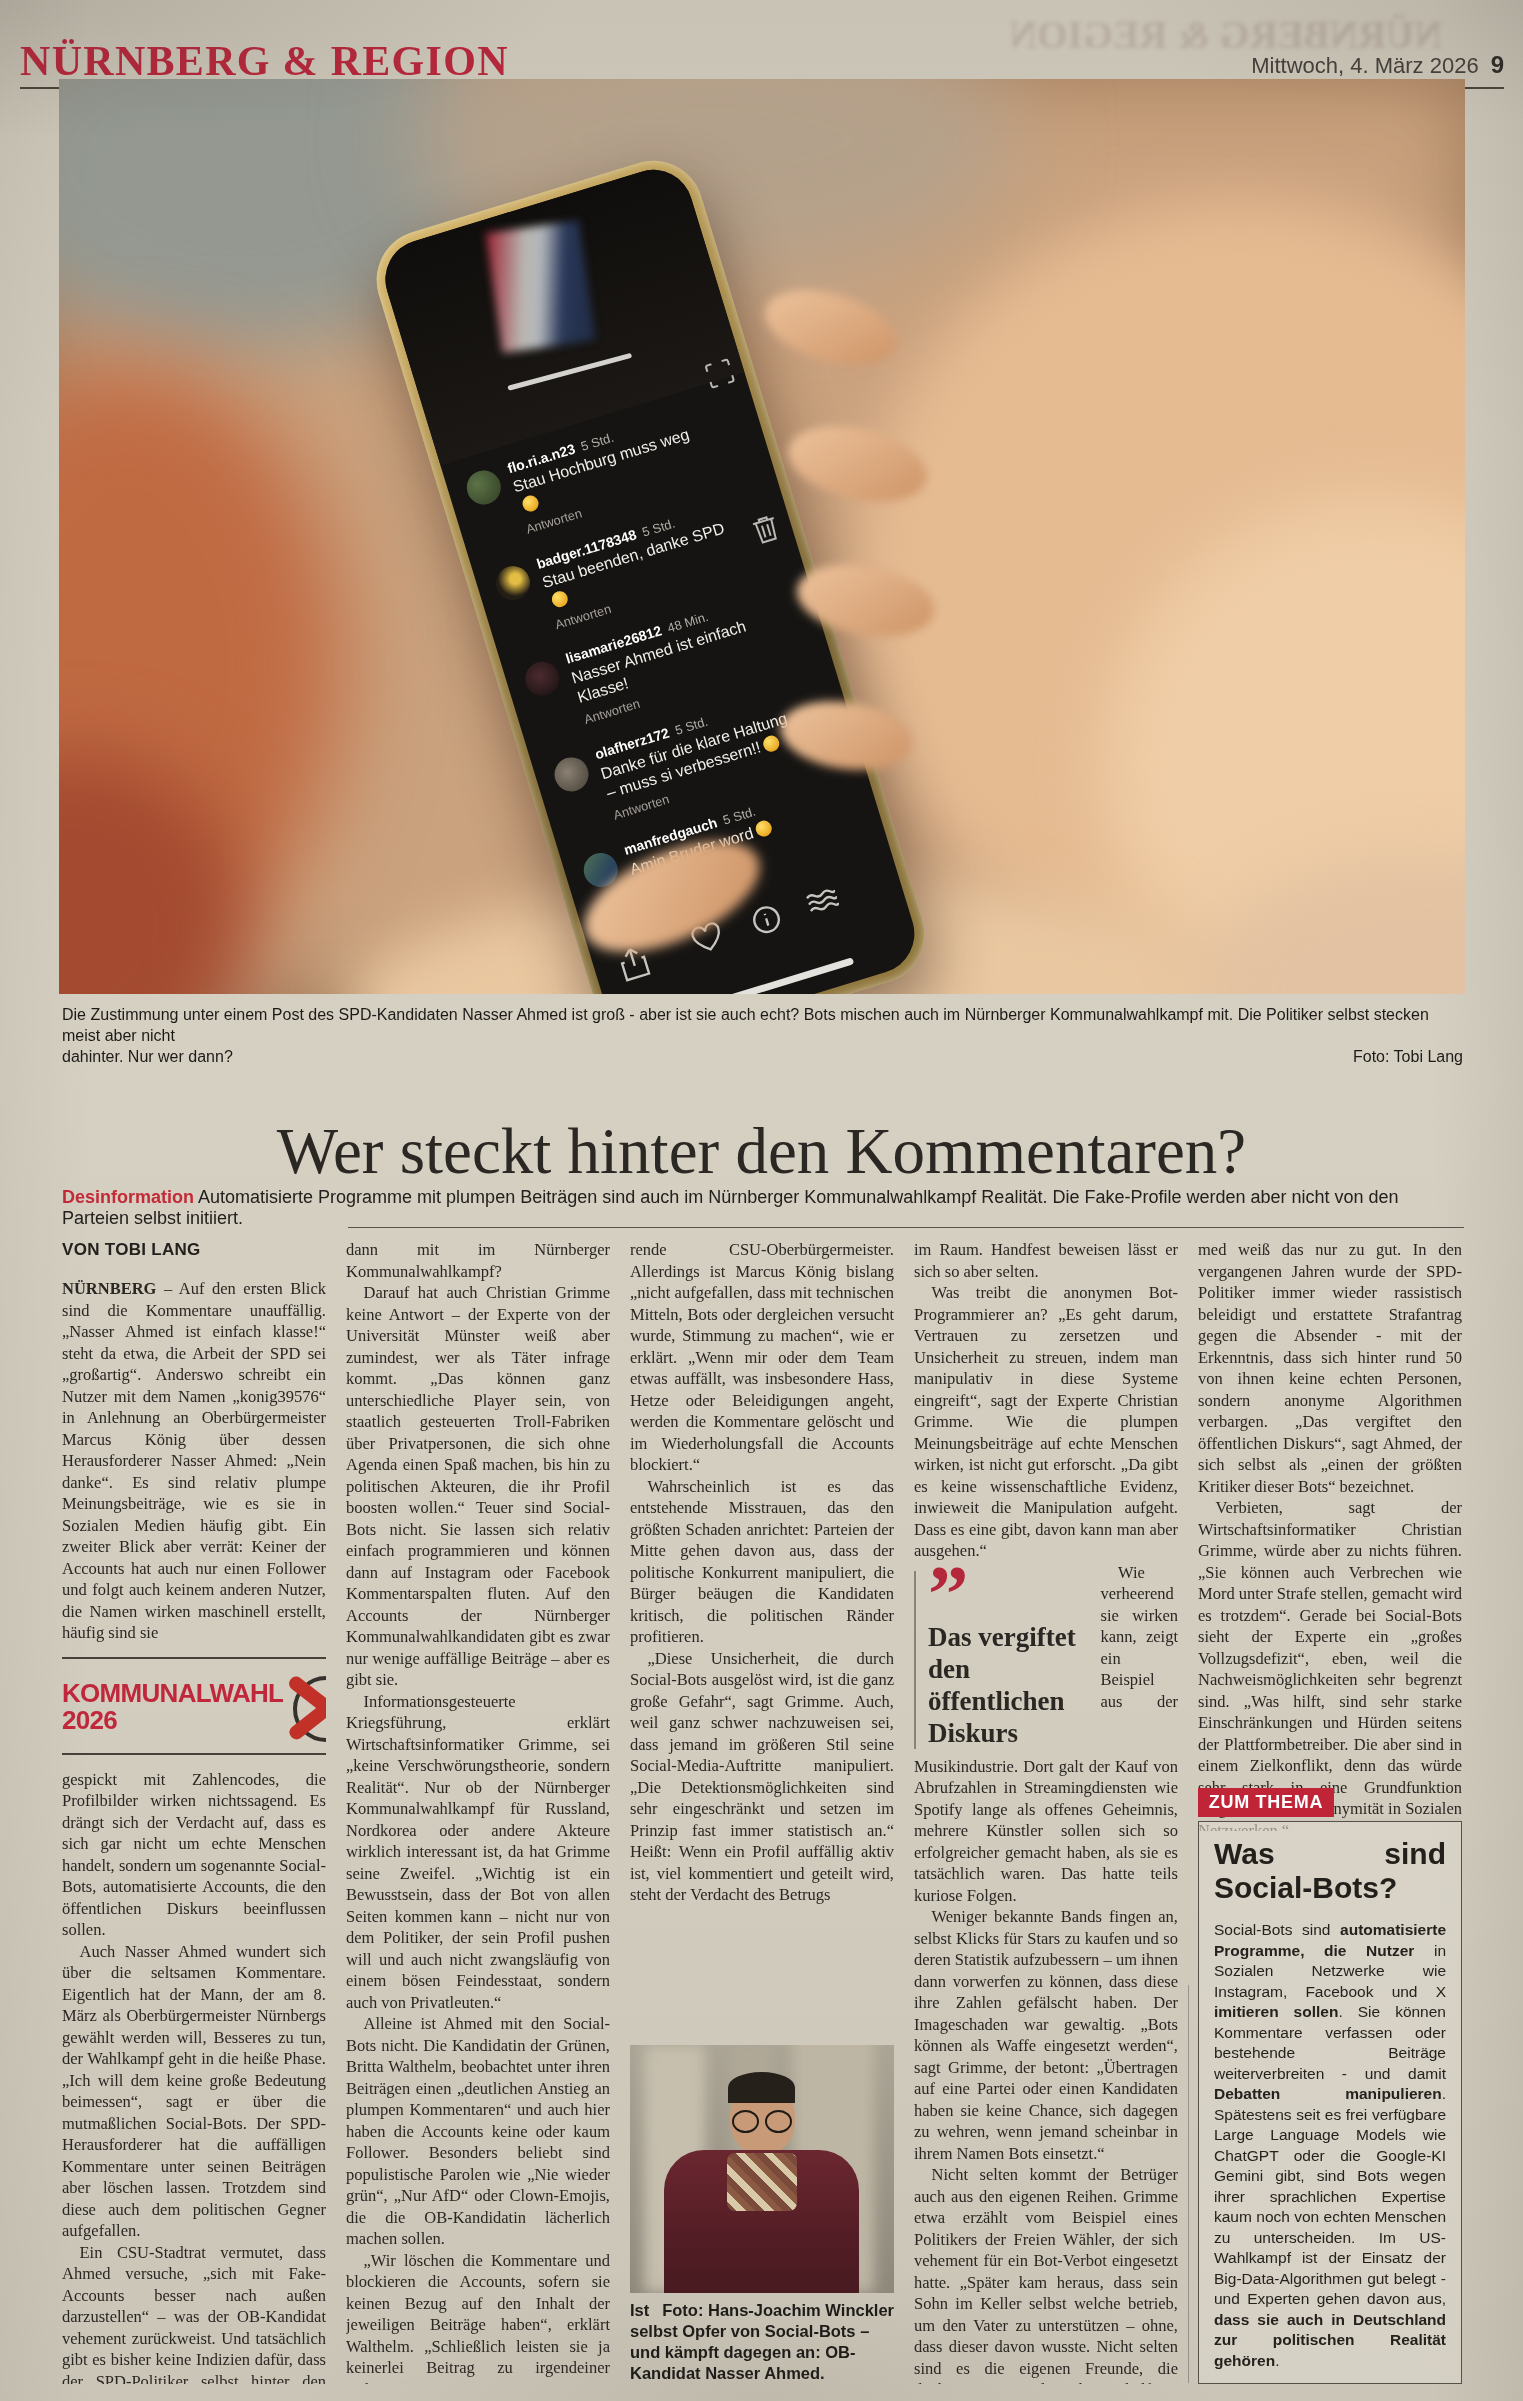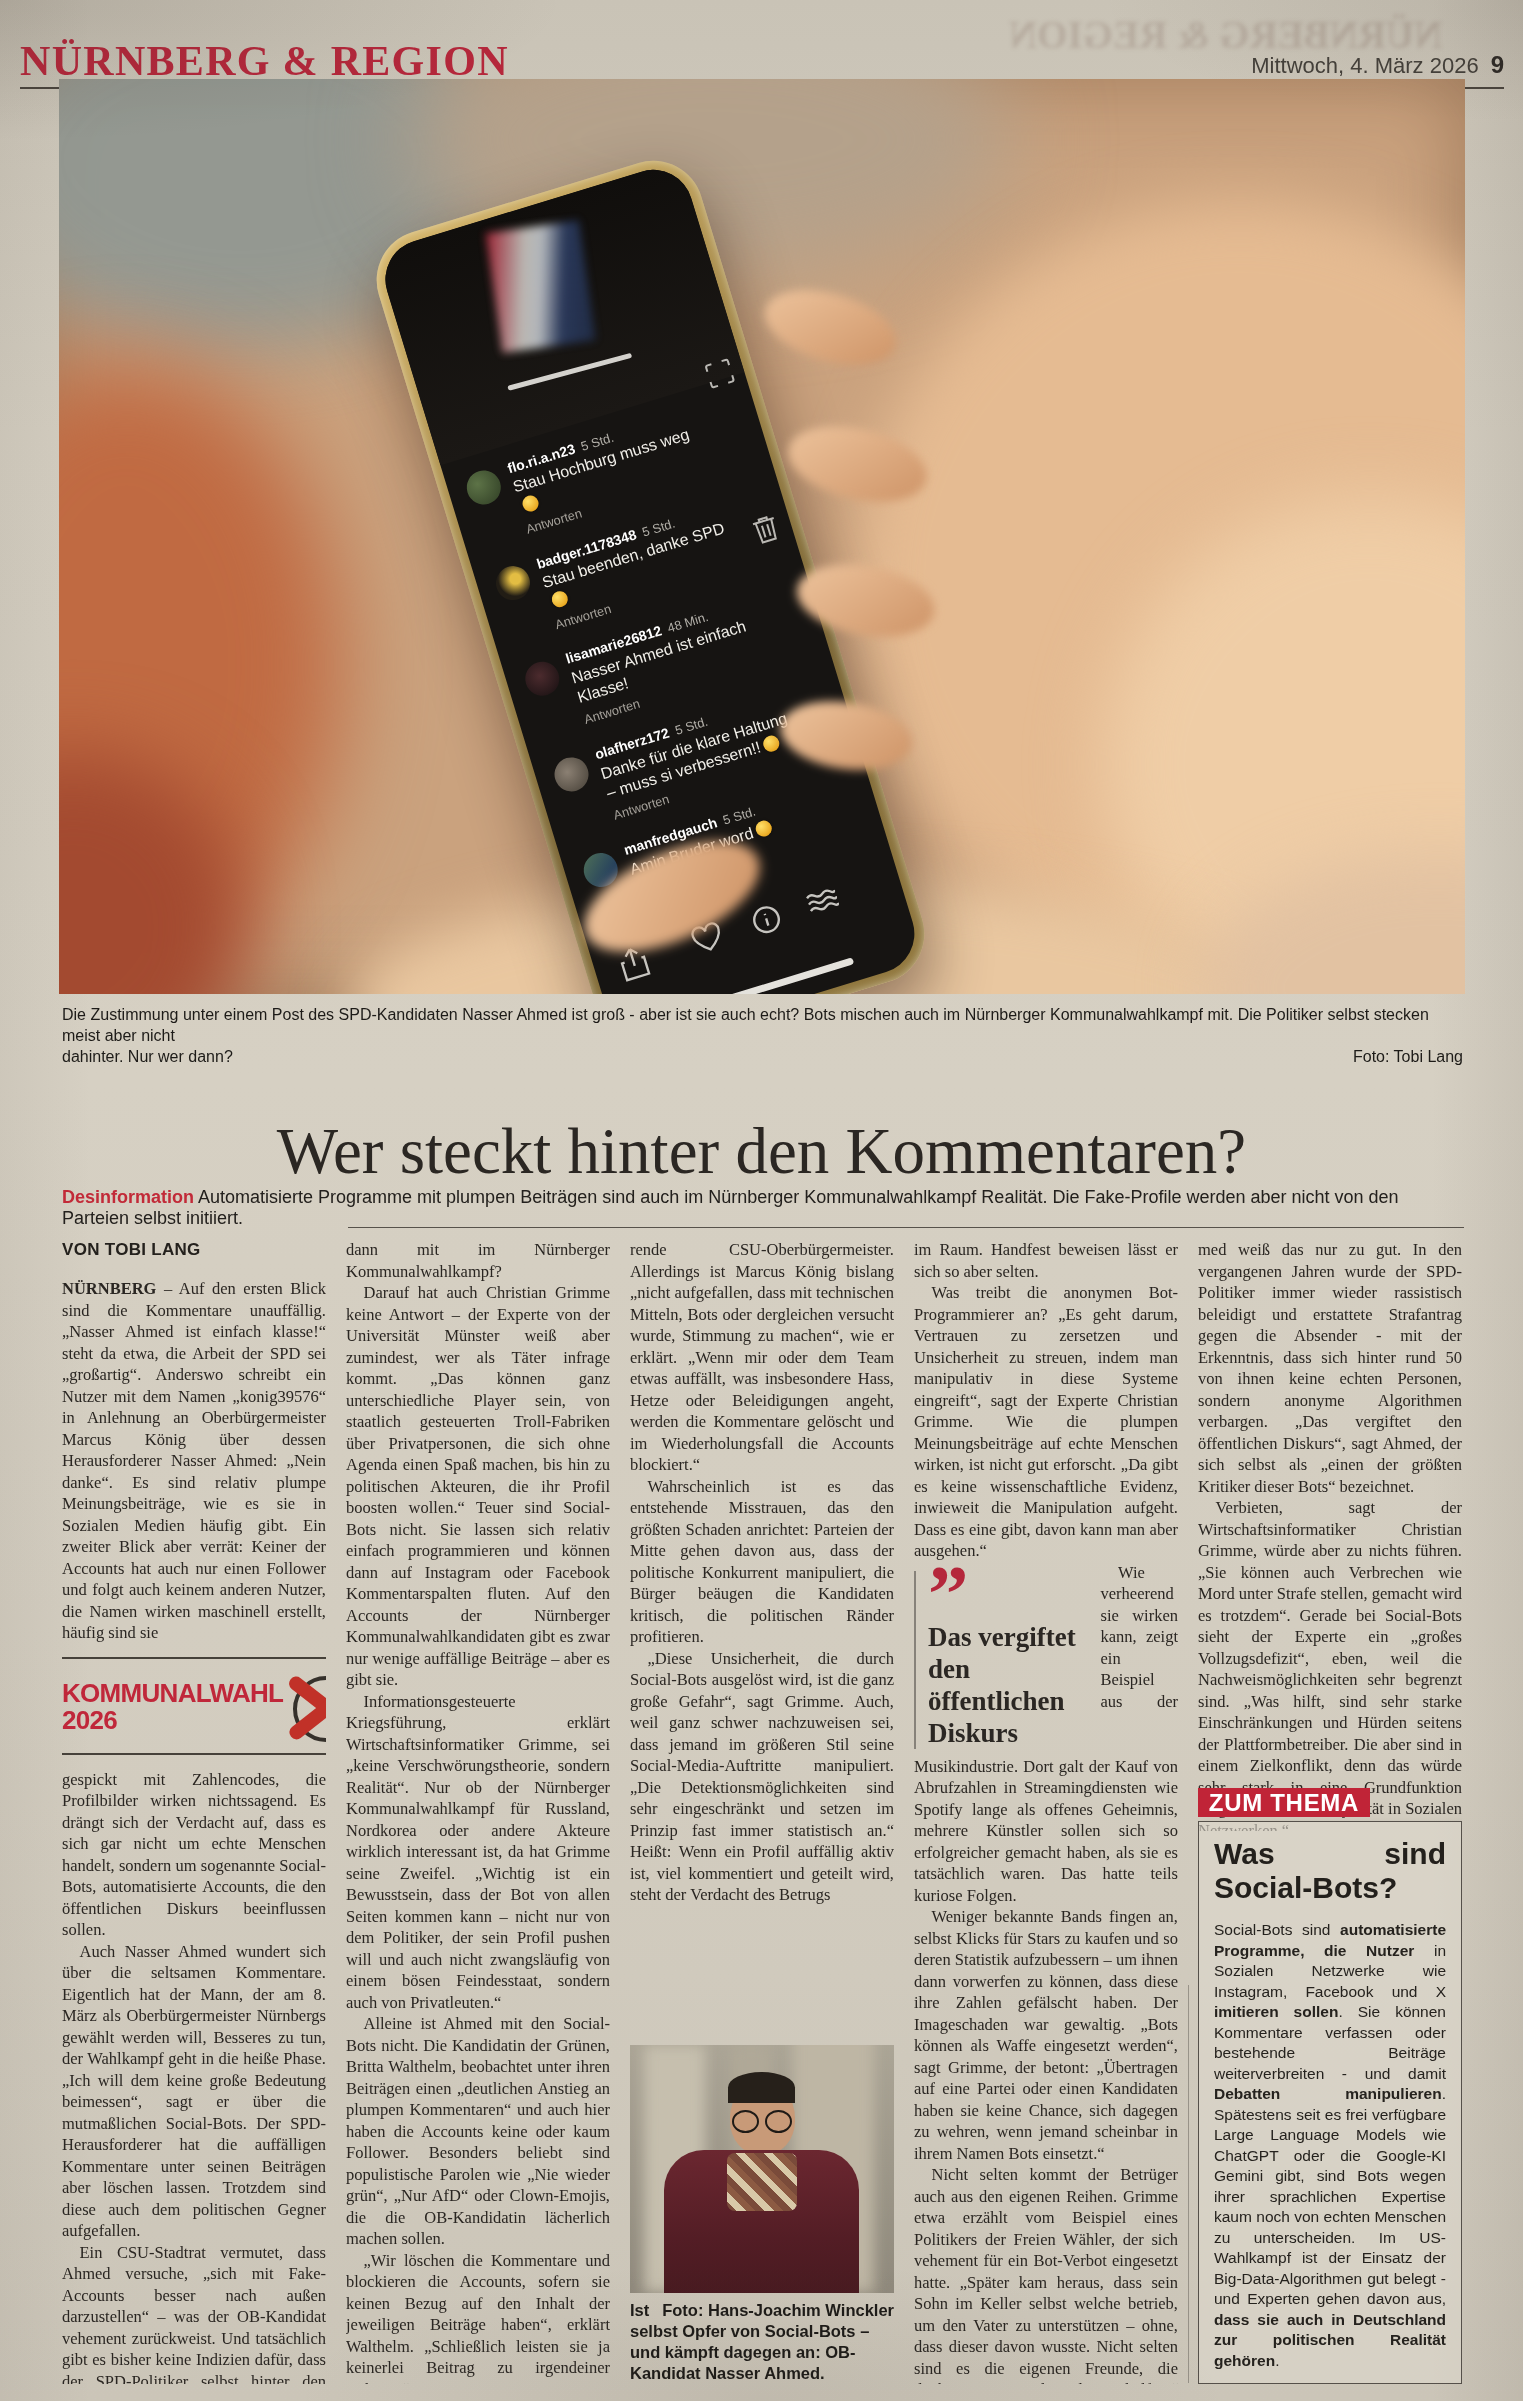--- a/index.html
+++ b/index.html
@@ -135,21 +135,21 @@
   .coat{position:absolute;left:50%;top:105px;width:195px;height:148px;margin-left:-98px;border-radius:40px 40px 0 0;
     background:linear-gradient(180deg,#6b2730 0%,#531d25 60%,#471a20 100%);}
   .scarf{position:absolute;left:50%;top:108px;width:70px;height:58px;margin-left:-35px;border-radius:8px;
     background:repeating-linear-gradient(45deg,#7a4b3a 0 6.7px,#d8c9a8 6.7px 13.5px,#8c5a42 13.5px 20px);}
   .inset-caption{font-family:"Liberation Sans","DejaVu Sans",sans-serif;font-weight:bold;font-size:16.5px;line-height:21px;color:#1d1b18;margin-top:6.7px;text-align:left;}
   .inset-caption .credit{float:right;}
 
   
   .col5-text{max-height:592px;overflow:hidden;}
   .zum{position:absolute;left:0;bottom:0;width:100%;font-family:"Liberation Sans","DejaVu Sans",sans-serif;}
-  .zum-label{display:inline-block;background:#c02437;color:#fff;font-weight:bold;font-size:24px;letter-spacing:0.7px;
+  .zum-label{display:inline-block;background:#c02437;color:#fff;font-weight:bold;font-size:18px;letter-spacing:0.7px;
     padding:3.4px 10.8px 4px 10.8px;position:relative;z-index:2;}
   .zum-box{border:1.3px solid #55504a;background:rgba(222,216,205,.6);padding:15px 15px 12px 15px;margin-top:4px;
     box-shadow:6.7px 8px 10.8px rgba(45,40,34,.3);}
   .zum-title{font-weight:bold;font-size:30px;line-height:34px;color:#23201c;margin-bottom:15px;}
   .zum-body{font-size:15.5px;line-height:20.5px;color:#25221e;text-align:justify;}
   .zum-body b{font-weight:bold;}
 
   .divider-v{position:absolute;left:1188px;top:1985px;width:1.3px;height:398px;background:#6b665f;opacity:.55;}
 </style>
 </head>

